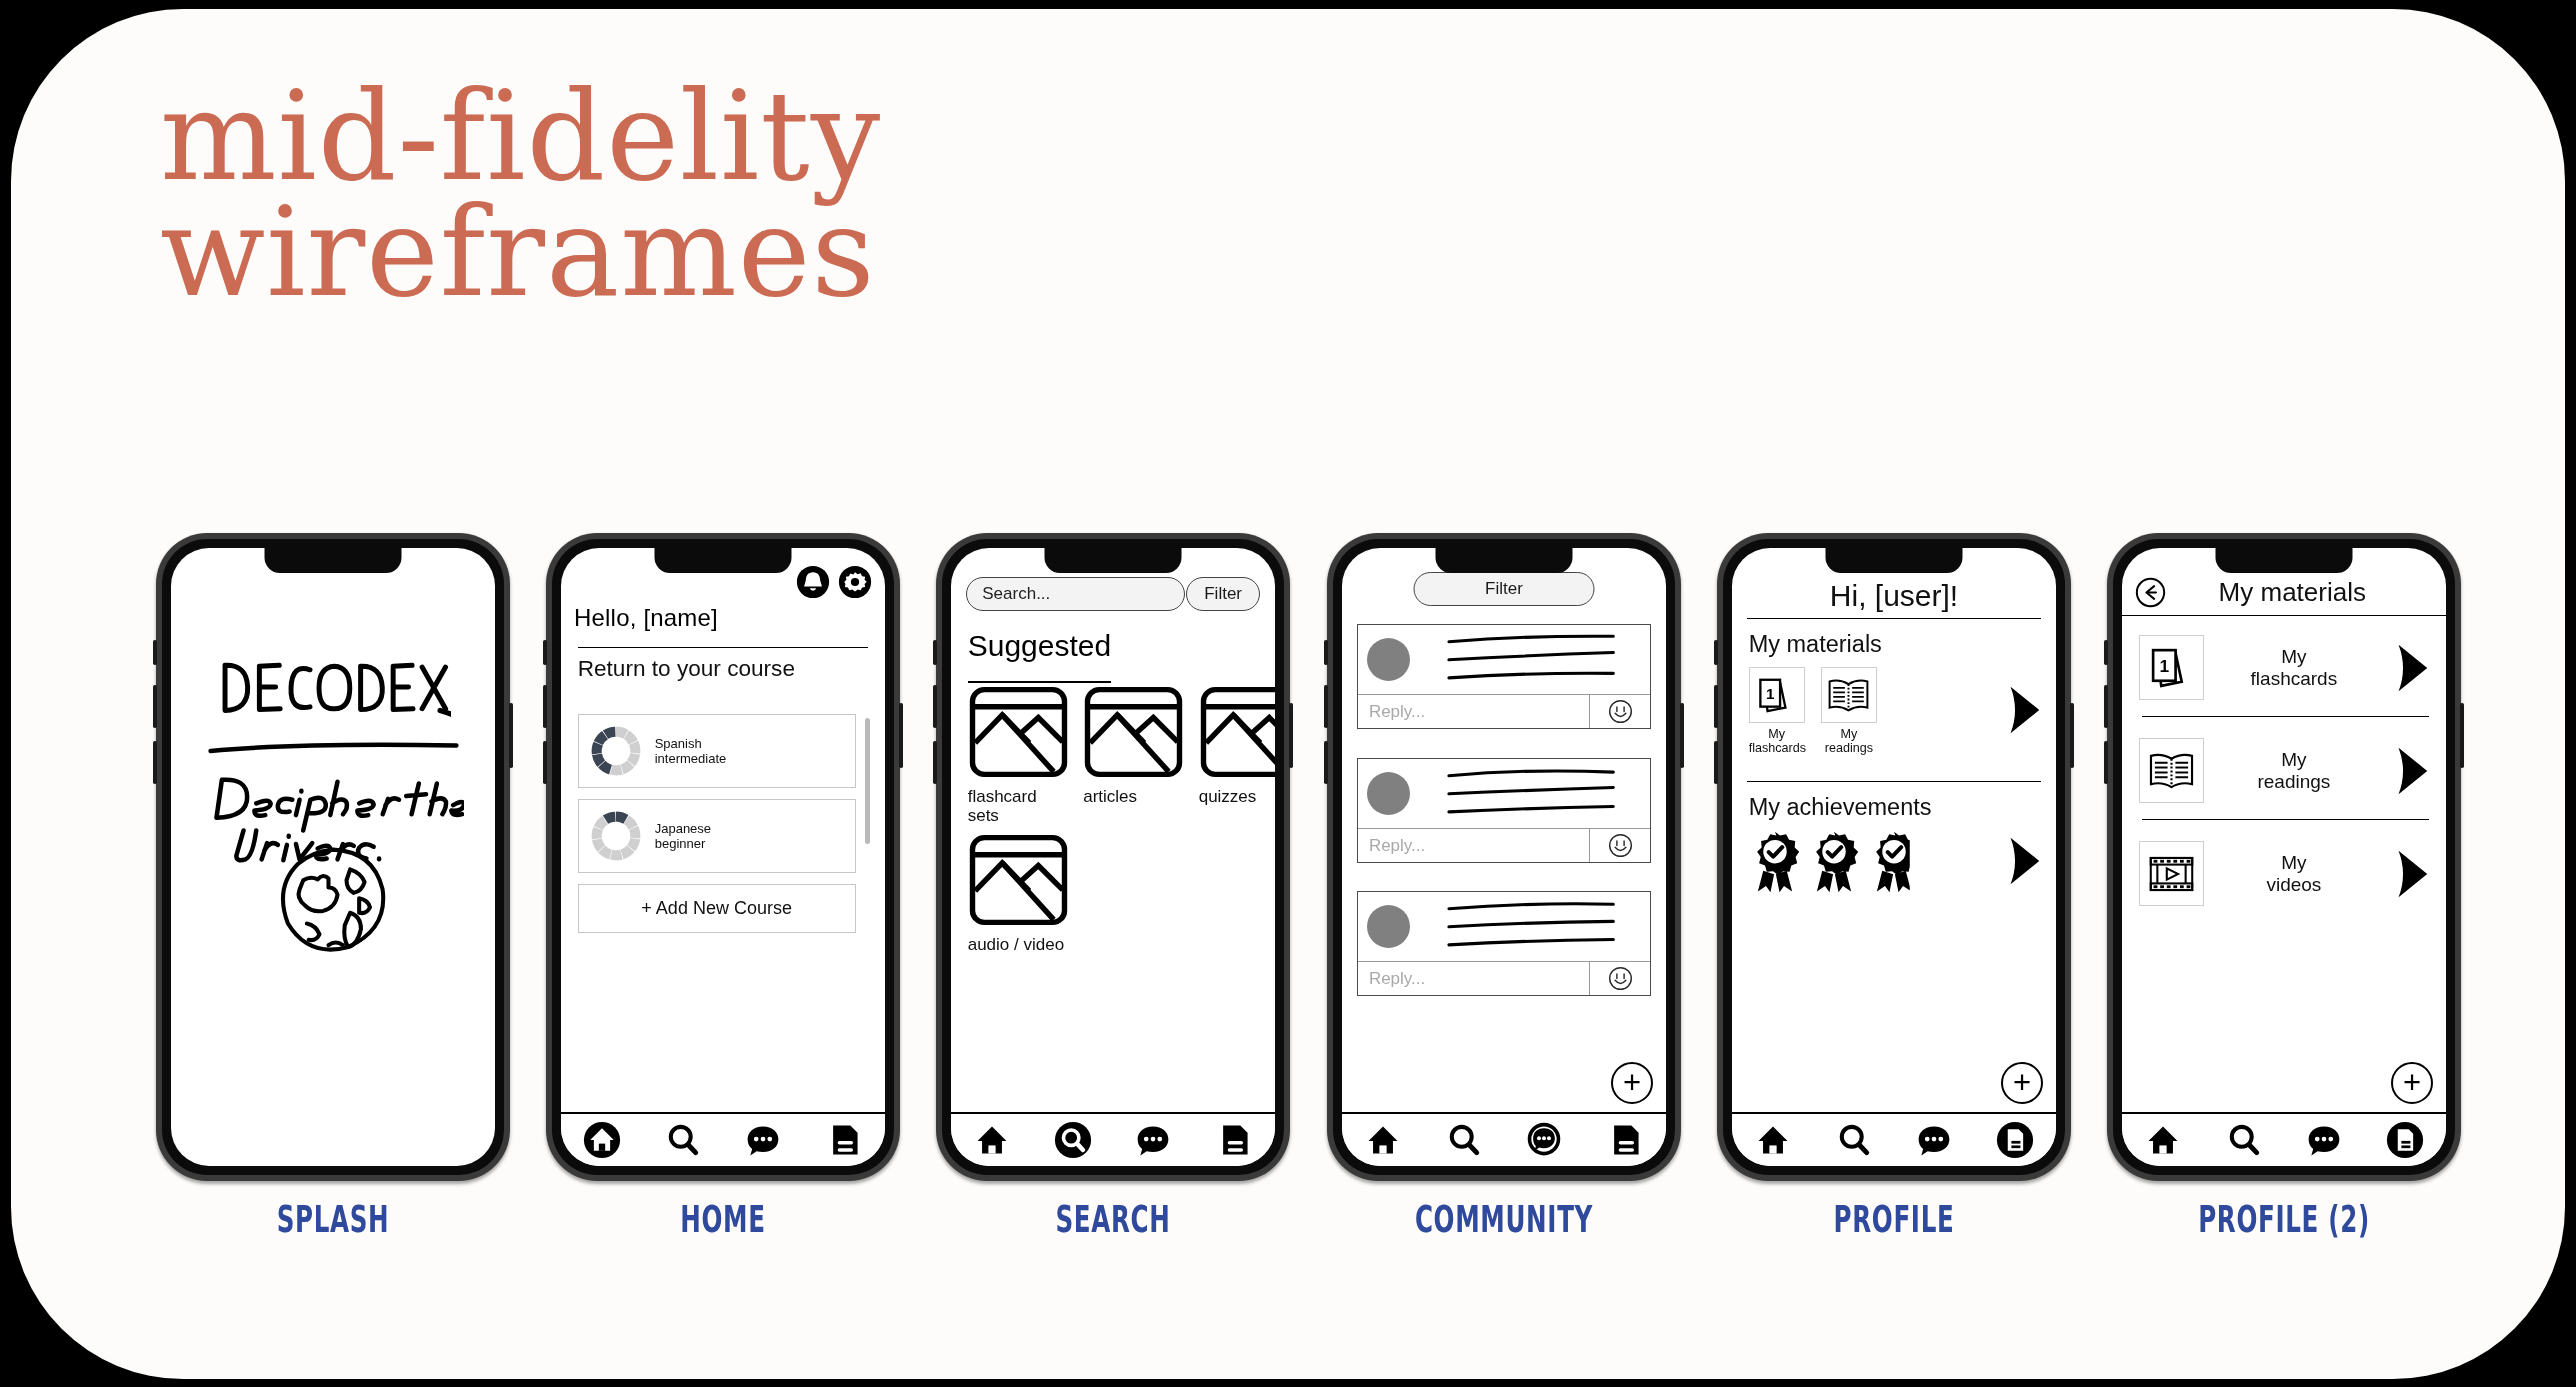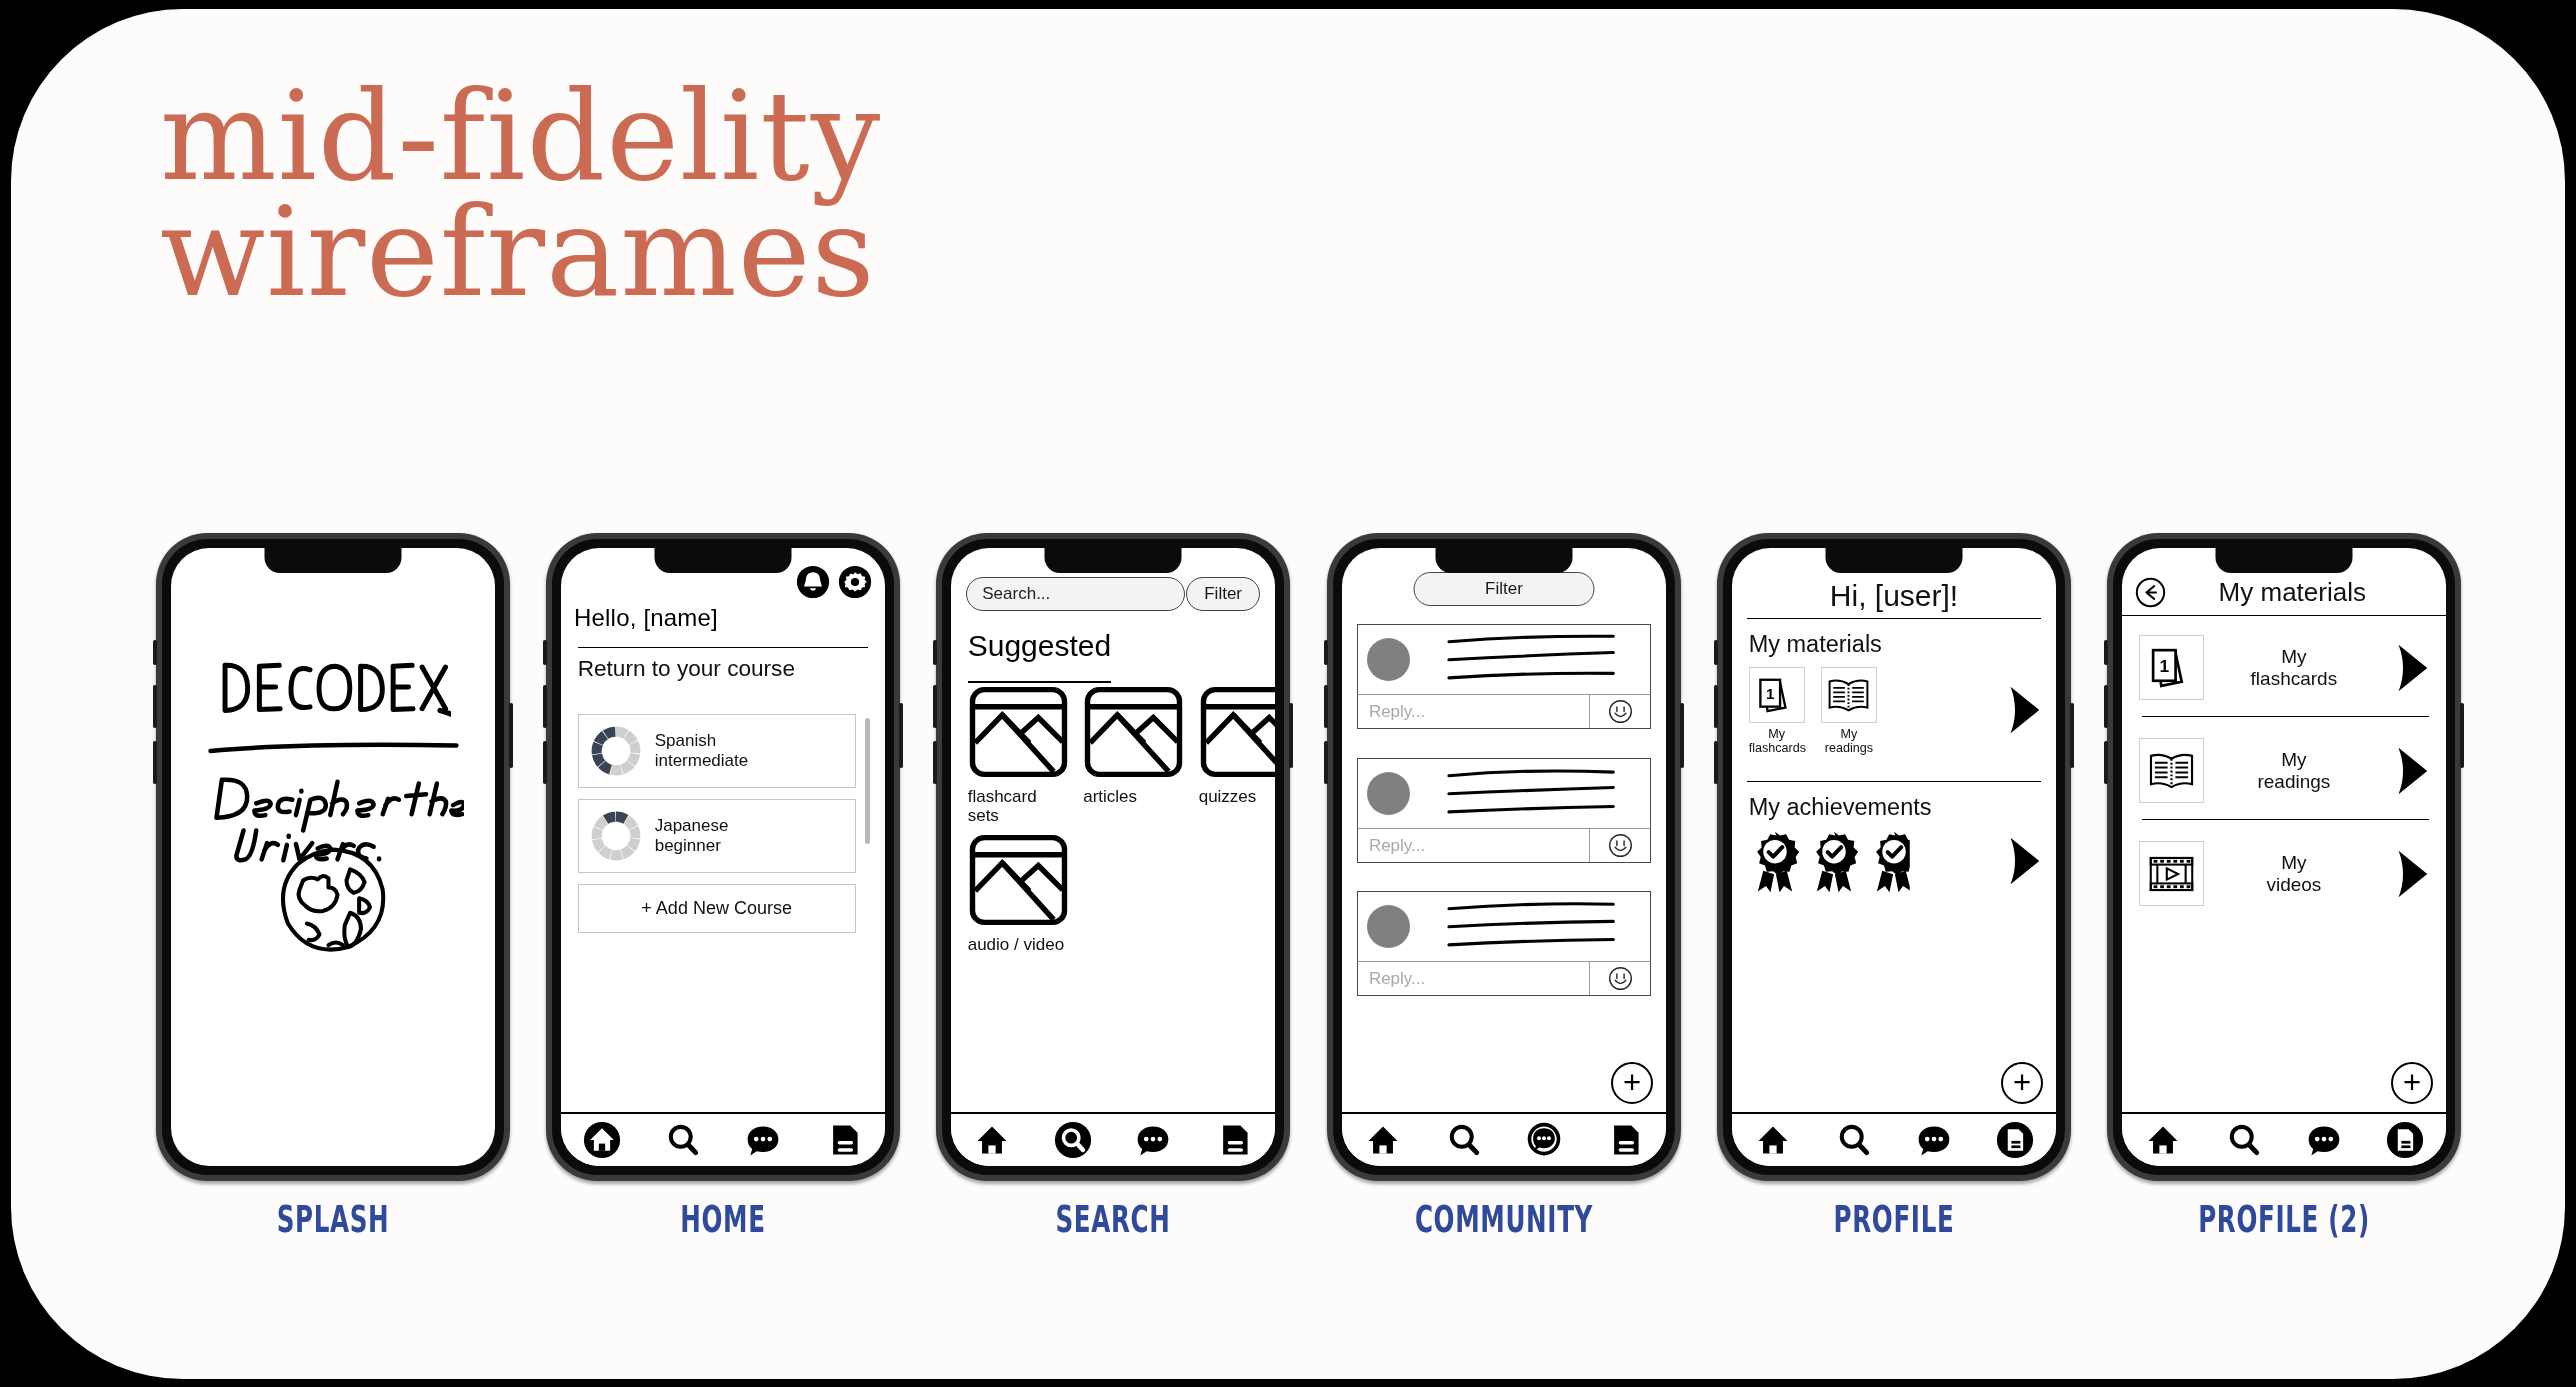--- a/index.html
+++ b/index.html
@@ -149,21 +149,21 @@
     position: absolute; left: 16.3px; right: 45px; top: 108px;
     font-size: 22.6px; color: #111; line-height: 1.12;
   }
   .course-list { position: absolute; left: 16.3px; right: 29px; top: 166px; }
   .course-card {
     border: 0.9px solid #c6c6c6;
     height: 74px; margin-bottom: 11px;
     display: flex; align-items: center; gap: 11px;
     padding: 0 9px; background:#fff;
   }
-  .course-card .c-label { font-size: 17px; color:#111; line-height:1.18; }
+  .course-card .c-label { font-size: 13px; color:#111; line-height:1.18; }
   .addcourse {
     border: 0.9px solid #c6c6c6; height: 49px;
     display:flex; align-items:center; justify-content:center;
     font-size: 18px; color: #111;
   }
   .scrollbar {
     position: absolute; right: 14.5px; top: 170px;
     width: 5.4px; height: 126px; background: #b9b9b9; border-radius: 2.7px;
   }
 

